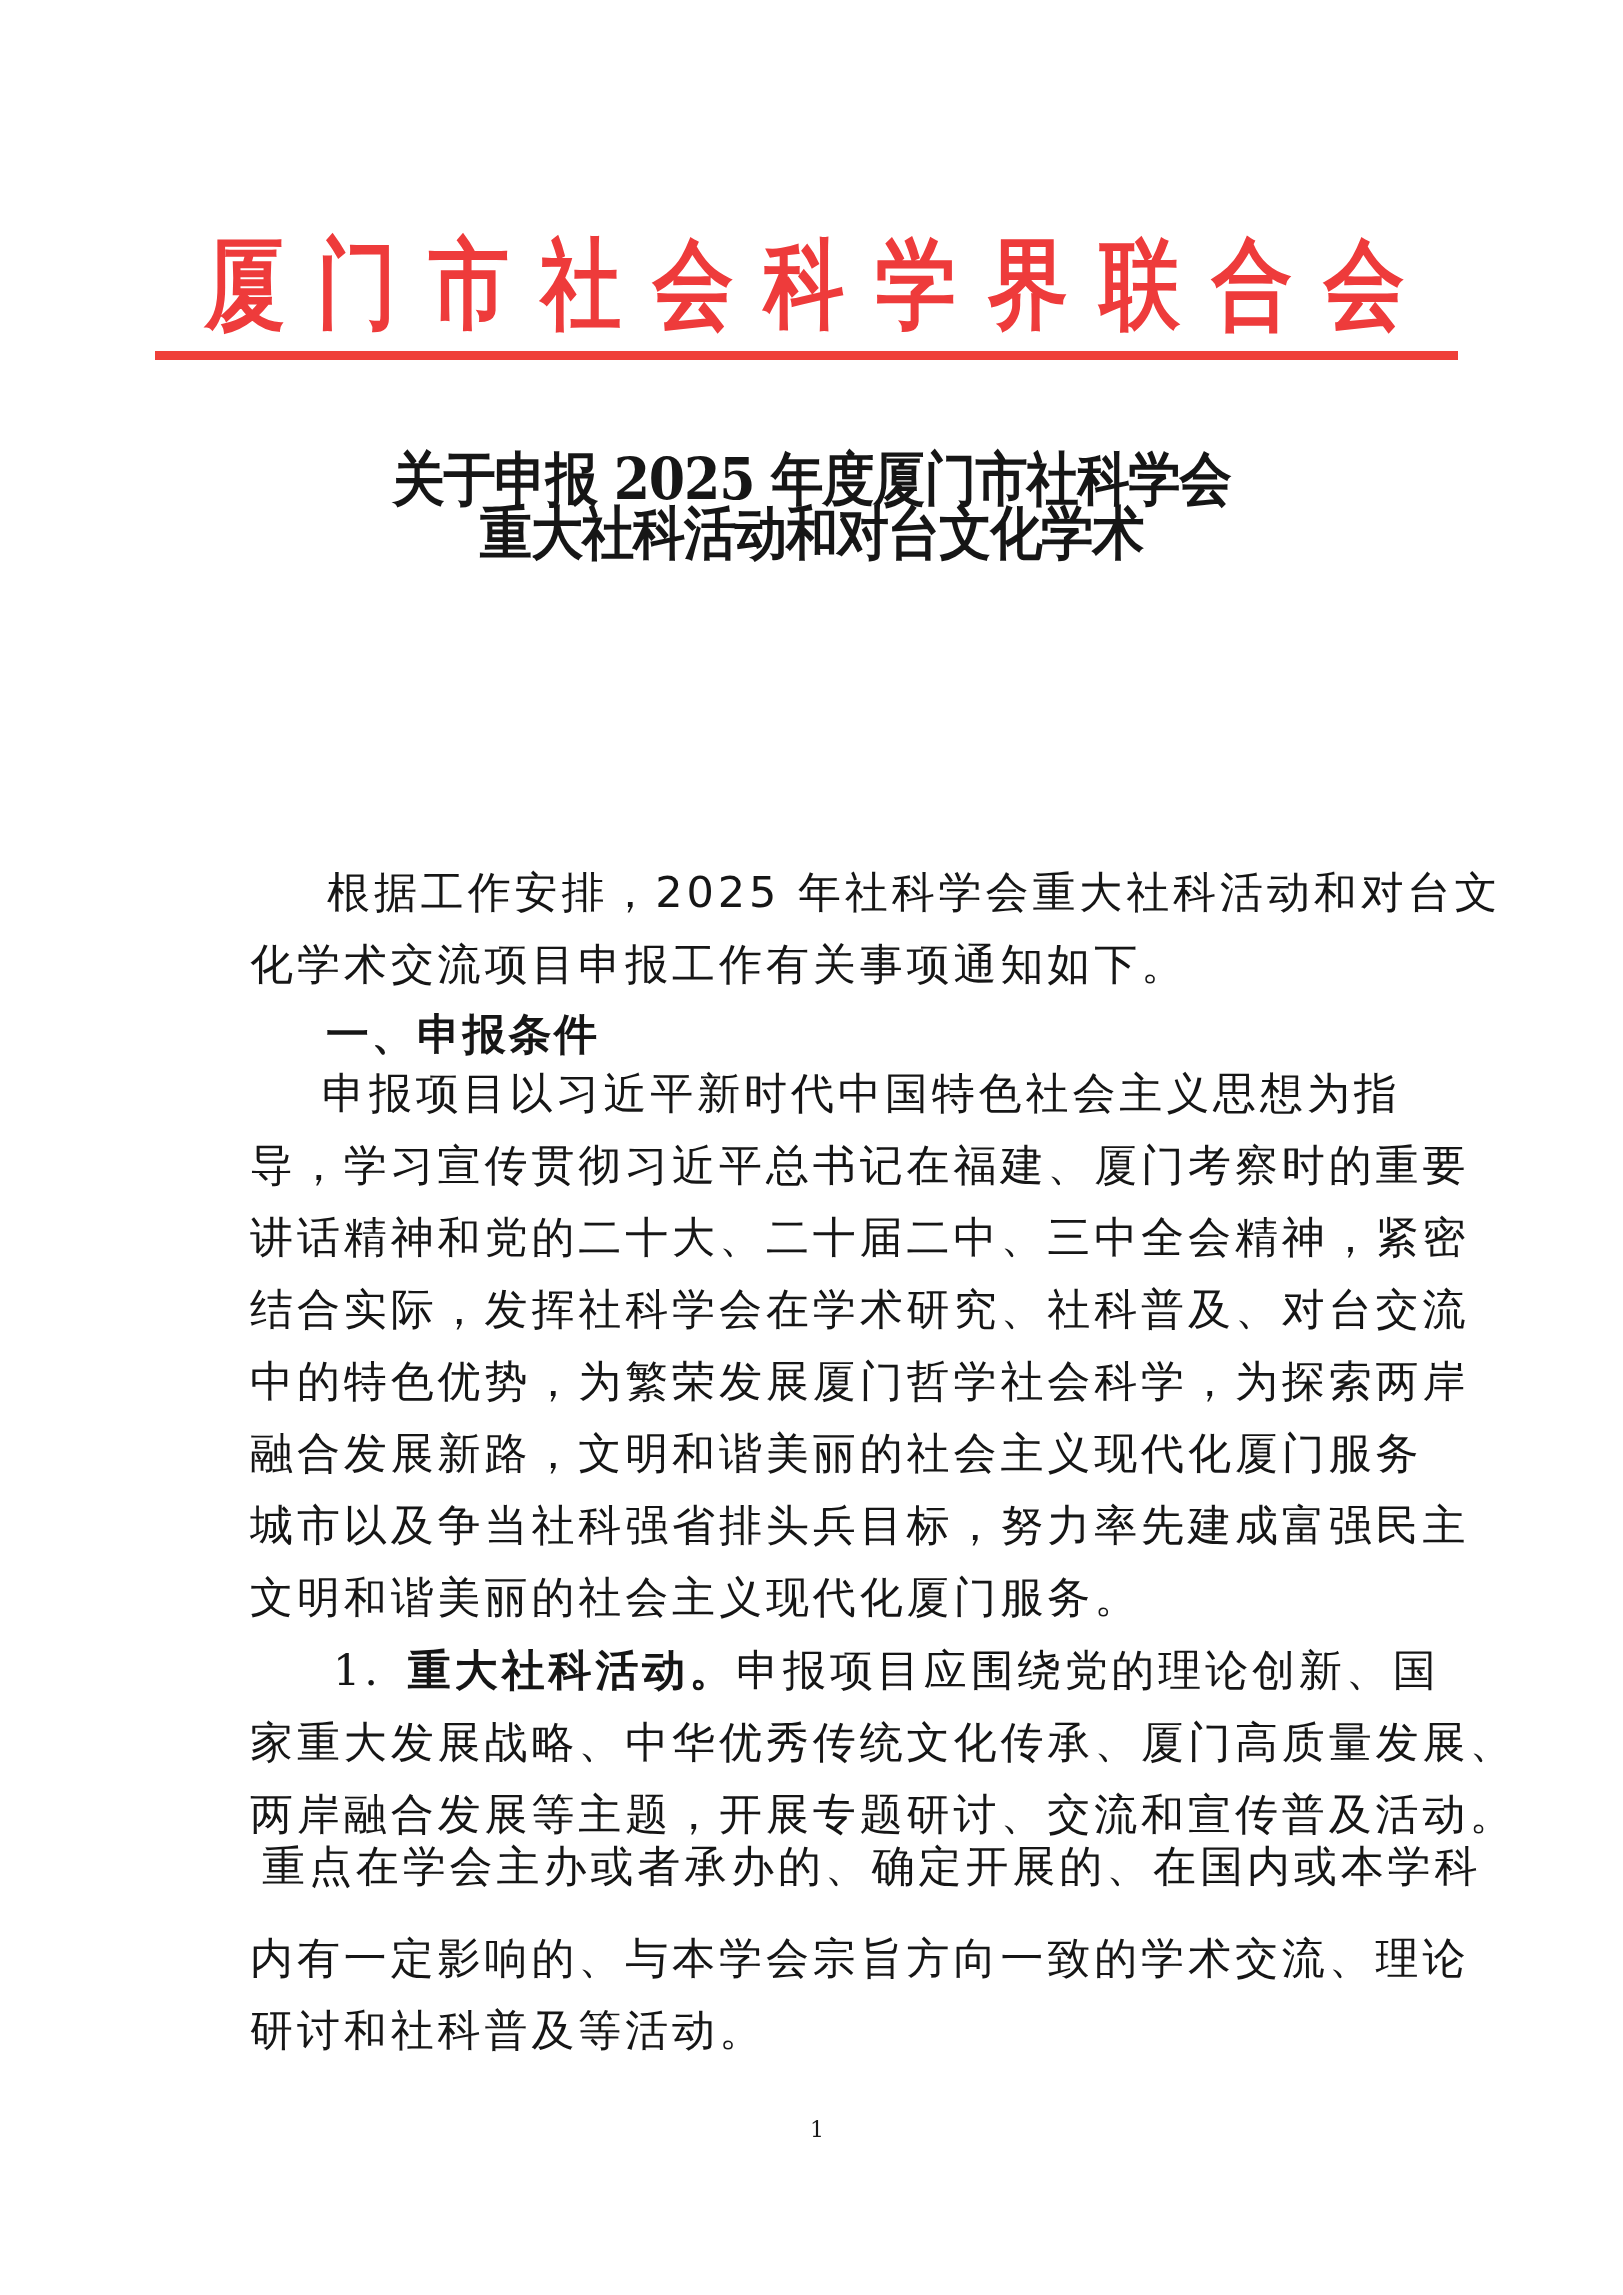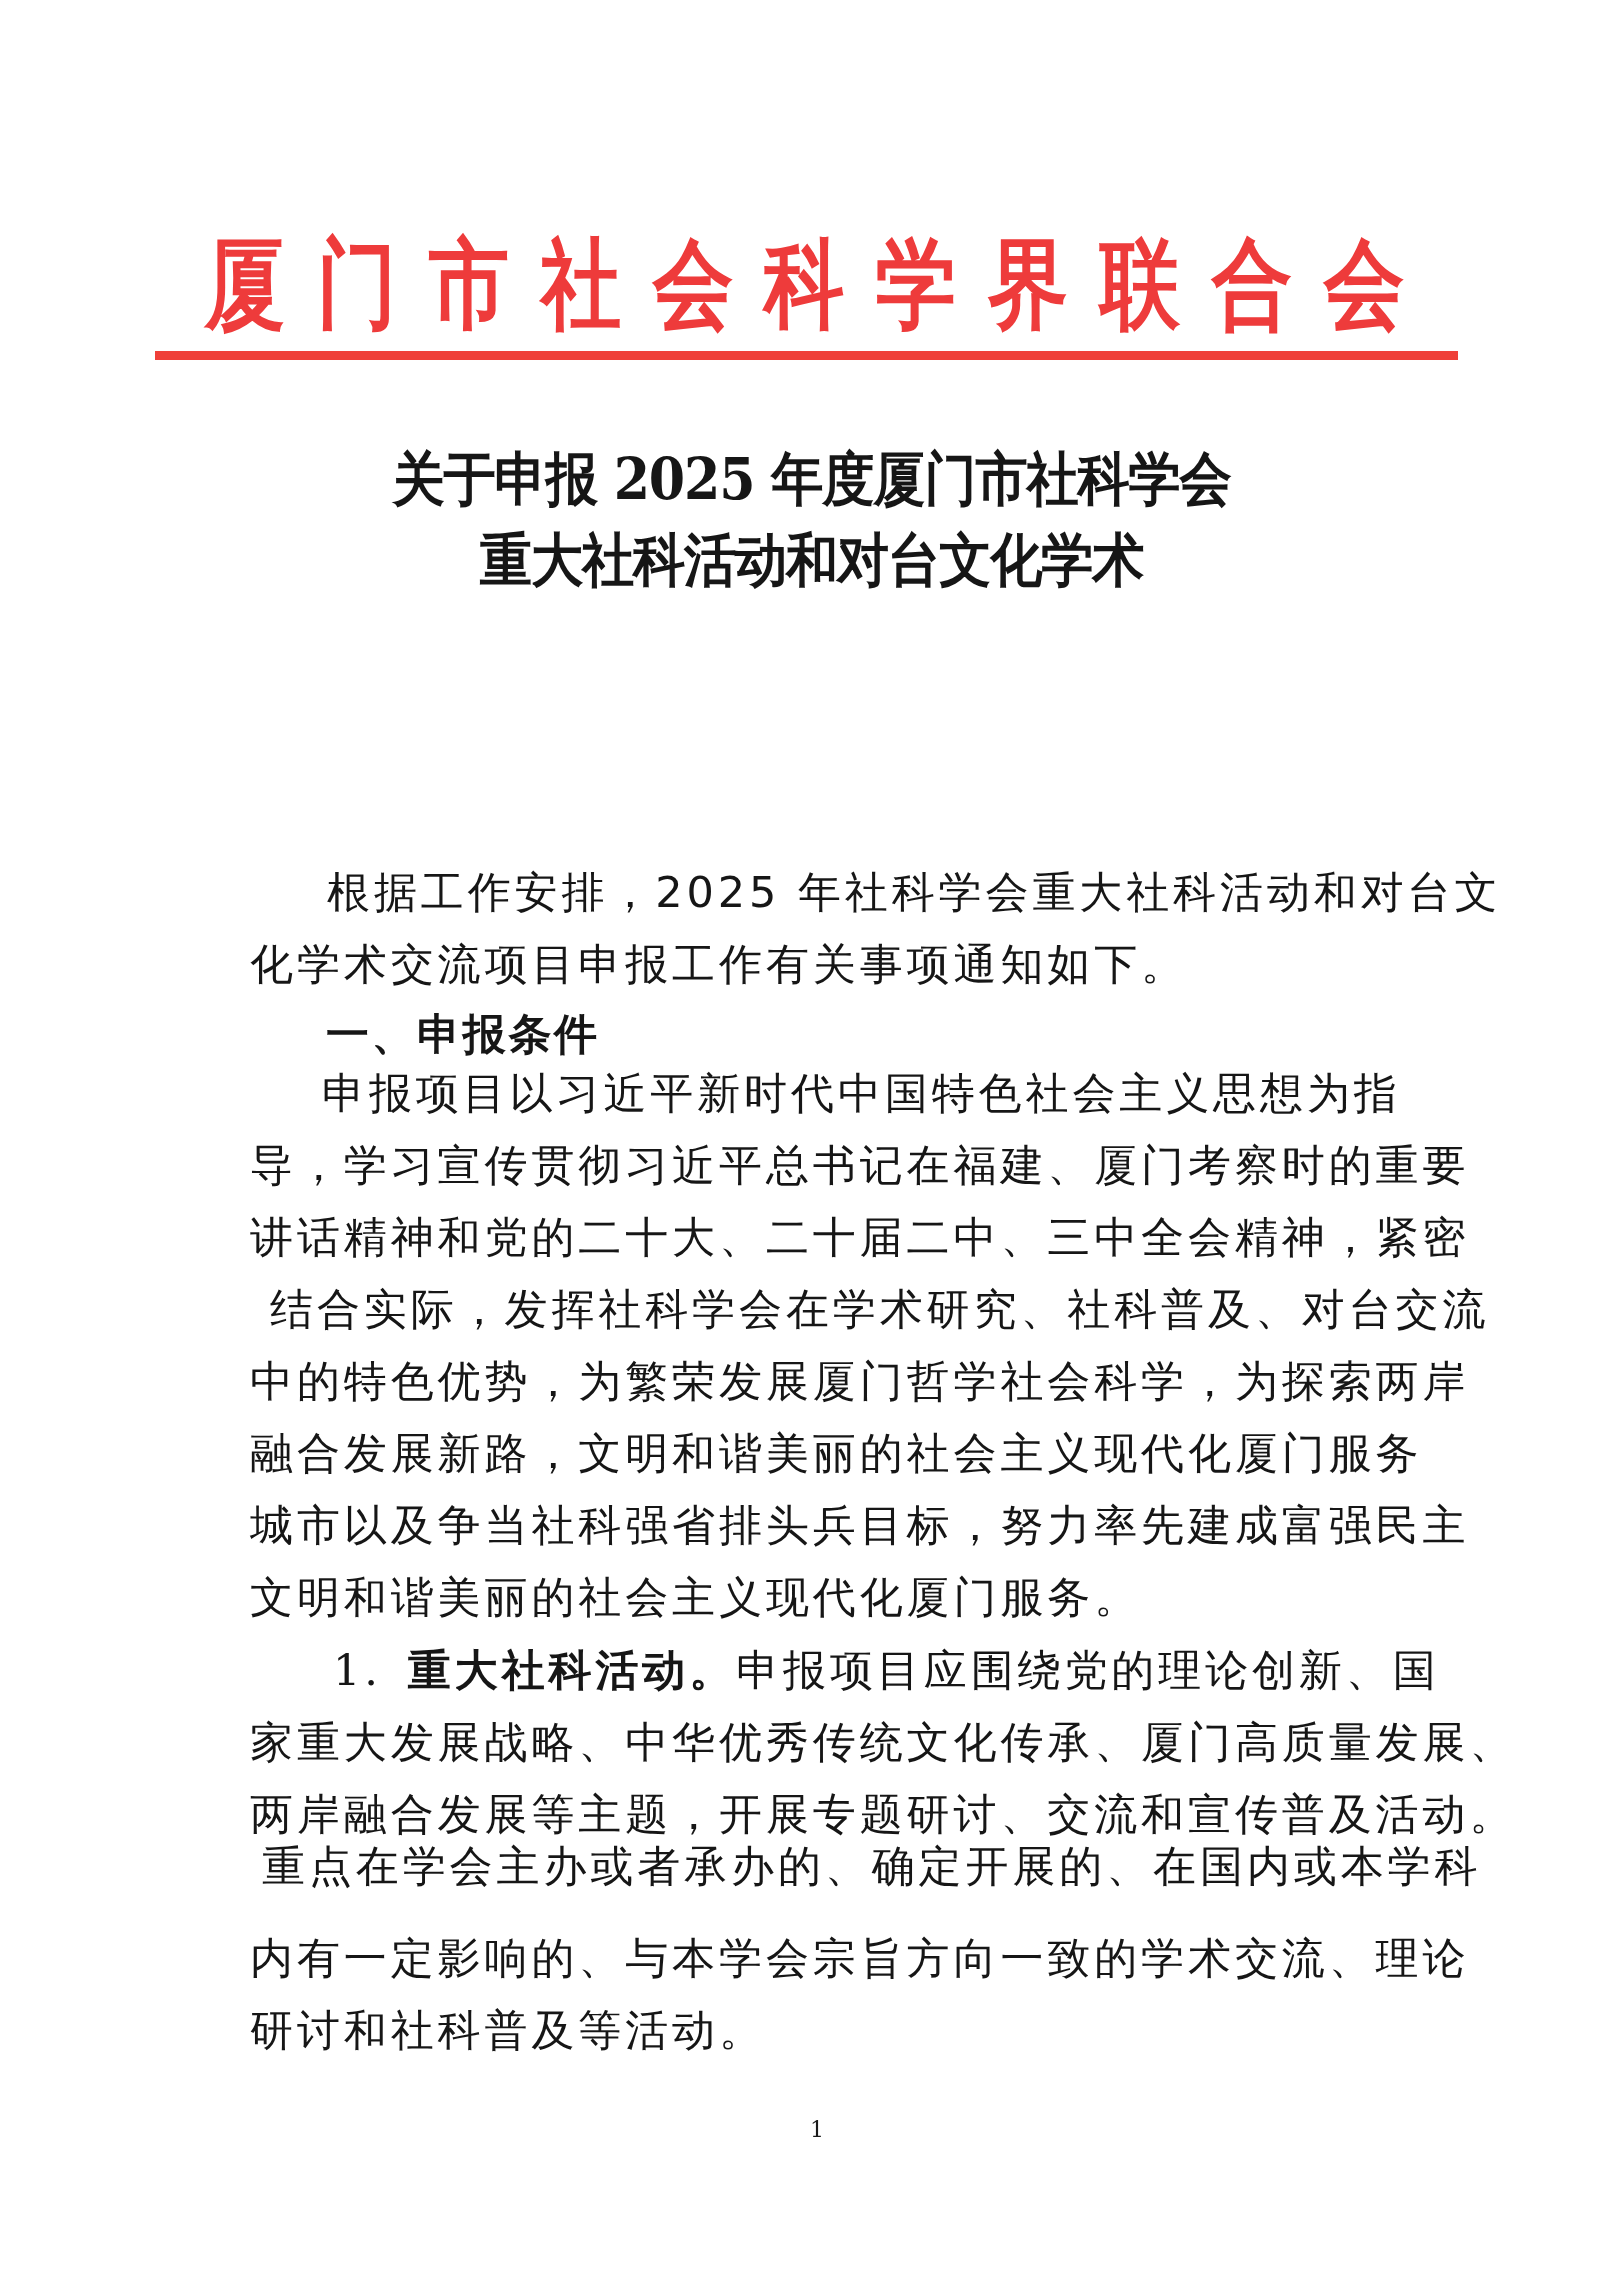--- a/index.html
+++ b/index.html
@@ -60,21 +60,21 @@
       font-size: 58px;
       line-height: 1;
       color: #161616;
       letter-spacing: -1.3px;
     }
     .title .t {
       display: inline-block;
       transform: scaleX(0.9);
     }
     .title-1 { top: 450px; }
-    .title-2 { top: 531px; text-decoration: underline; }
+    .title-2 { top: 504px; text-decoration: underline; }
     .title-3 { top: 612px; }
 
     .body-line {
       position: absolute;
       left: 250px;
       width: 1139px;
       font-family: "DejaVu Sans", sans-serif;
       font-size: 43px;
       line-height: 1;
       color: #161616;
@@ -136,21 +136,21 @@
 
 
   <div class="body-line justify" style="top:871px; left:327px; width:1062px;">根据工作安排，2025 年社科学会重大社科活动和对台文</div>
   <div class="body-line" style="top:943px;">化学术交流项目申报工作有关事项通知如下。</div>
 
   <div class="heading-line" style="top:1013px;">一、申报条件</div>
 
   <div class="body-line justify" style="top:1072px; left:322px; width:995px;">申报项目以习近平新时代中国特色社会主义思想为指</div>
   <div class="body-line justify" style="top:1144px;">导，学习宣传贯彻习近平总书记在福建、厦门考察时的重要</div>
   <div class="body-line justify" style="top:1216px;">讲话精神和党的二十大、二十届二中、三中全会精神，紧密</div>
-  <div class="body-line justify" style="top:1288px;margin-left:20px;">结合实际，发挥社科学会在学术研究、社科普及、对台交流</div>
+  <div class="body-line justify" style="top:1288px;">结合实际，发挥社科学会在学术研究、社科普及、对台交流</div>
   <div class="body-line justify" style="top:1360px;">中的特色优势，为繁荣发展厦门哲学社会科学，为探索两岸</div>
   <div class="body-line justify" style="top:1432px;">融合发展新路，文明和谐美丽的社会主义现代化厦门服务</div>
   <div class="body-line justify" style="top:1504px;">城市以及争当社科强省排头兵目标，努力率先建成富强民主</div>
   <div class="body-line" style="top:1576px;">文明和谐美丽的社会主义现代化厦门服务。</div>
 
   <div class="body-line" style="top:1649px; left:333px; width:1056px; display:flex; align-items:baseline;">
     <span style="font-family:'DejaVu Serif', serif; margin-right:26px;">1.</span>
     <span style="font-weight:bold;">重大社科活动。</span>
     <span style="flex:1; text-align:justify; text-align-last:justify;">申报项目应围绕党的理论创新、国</span>
   </div>

